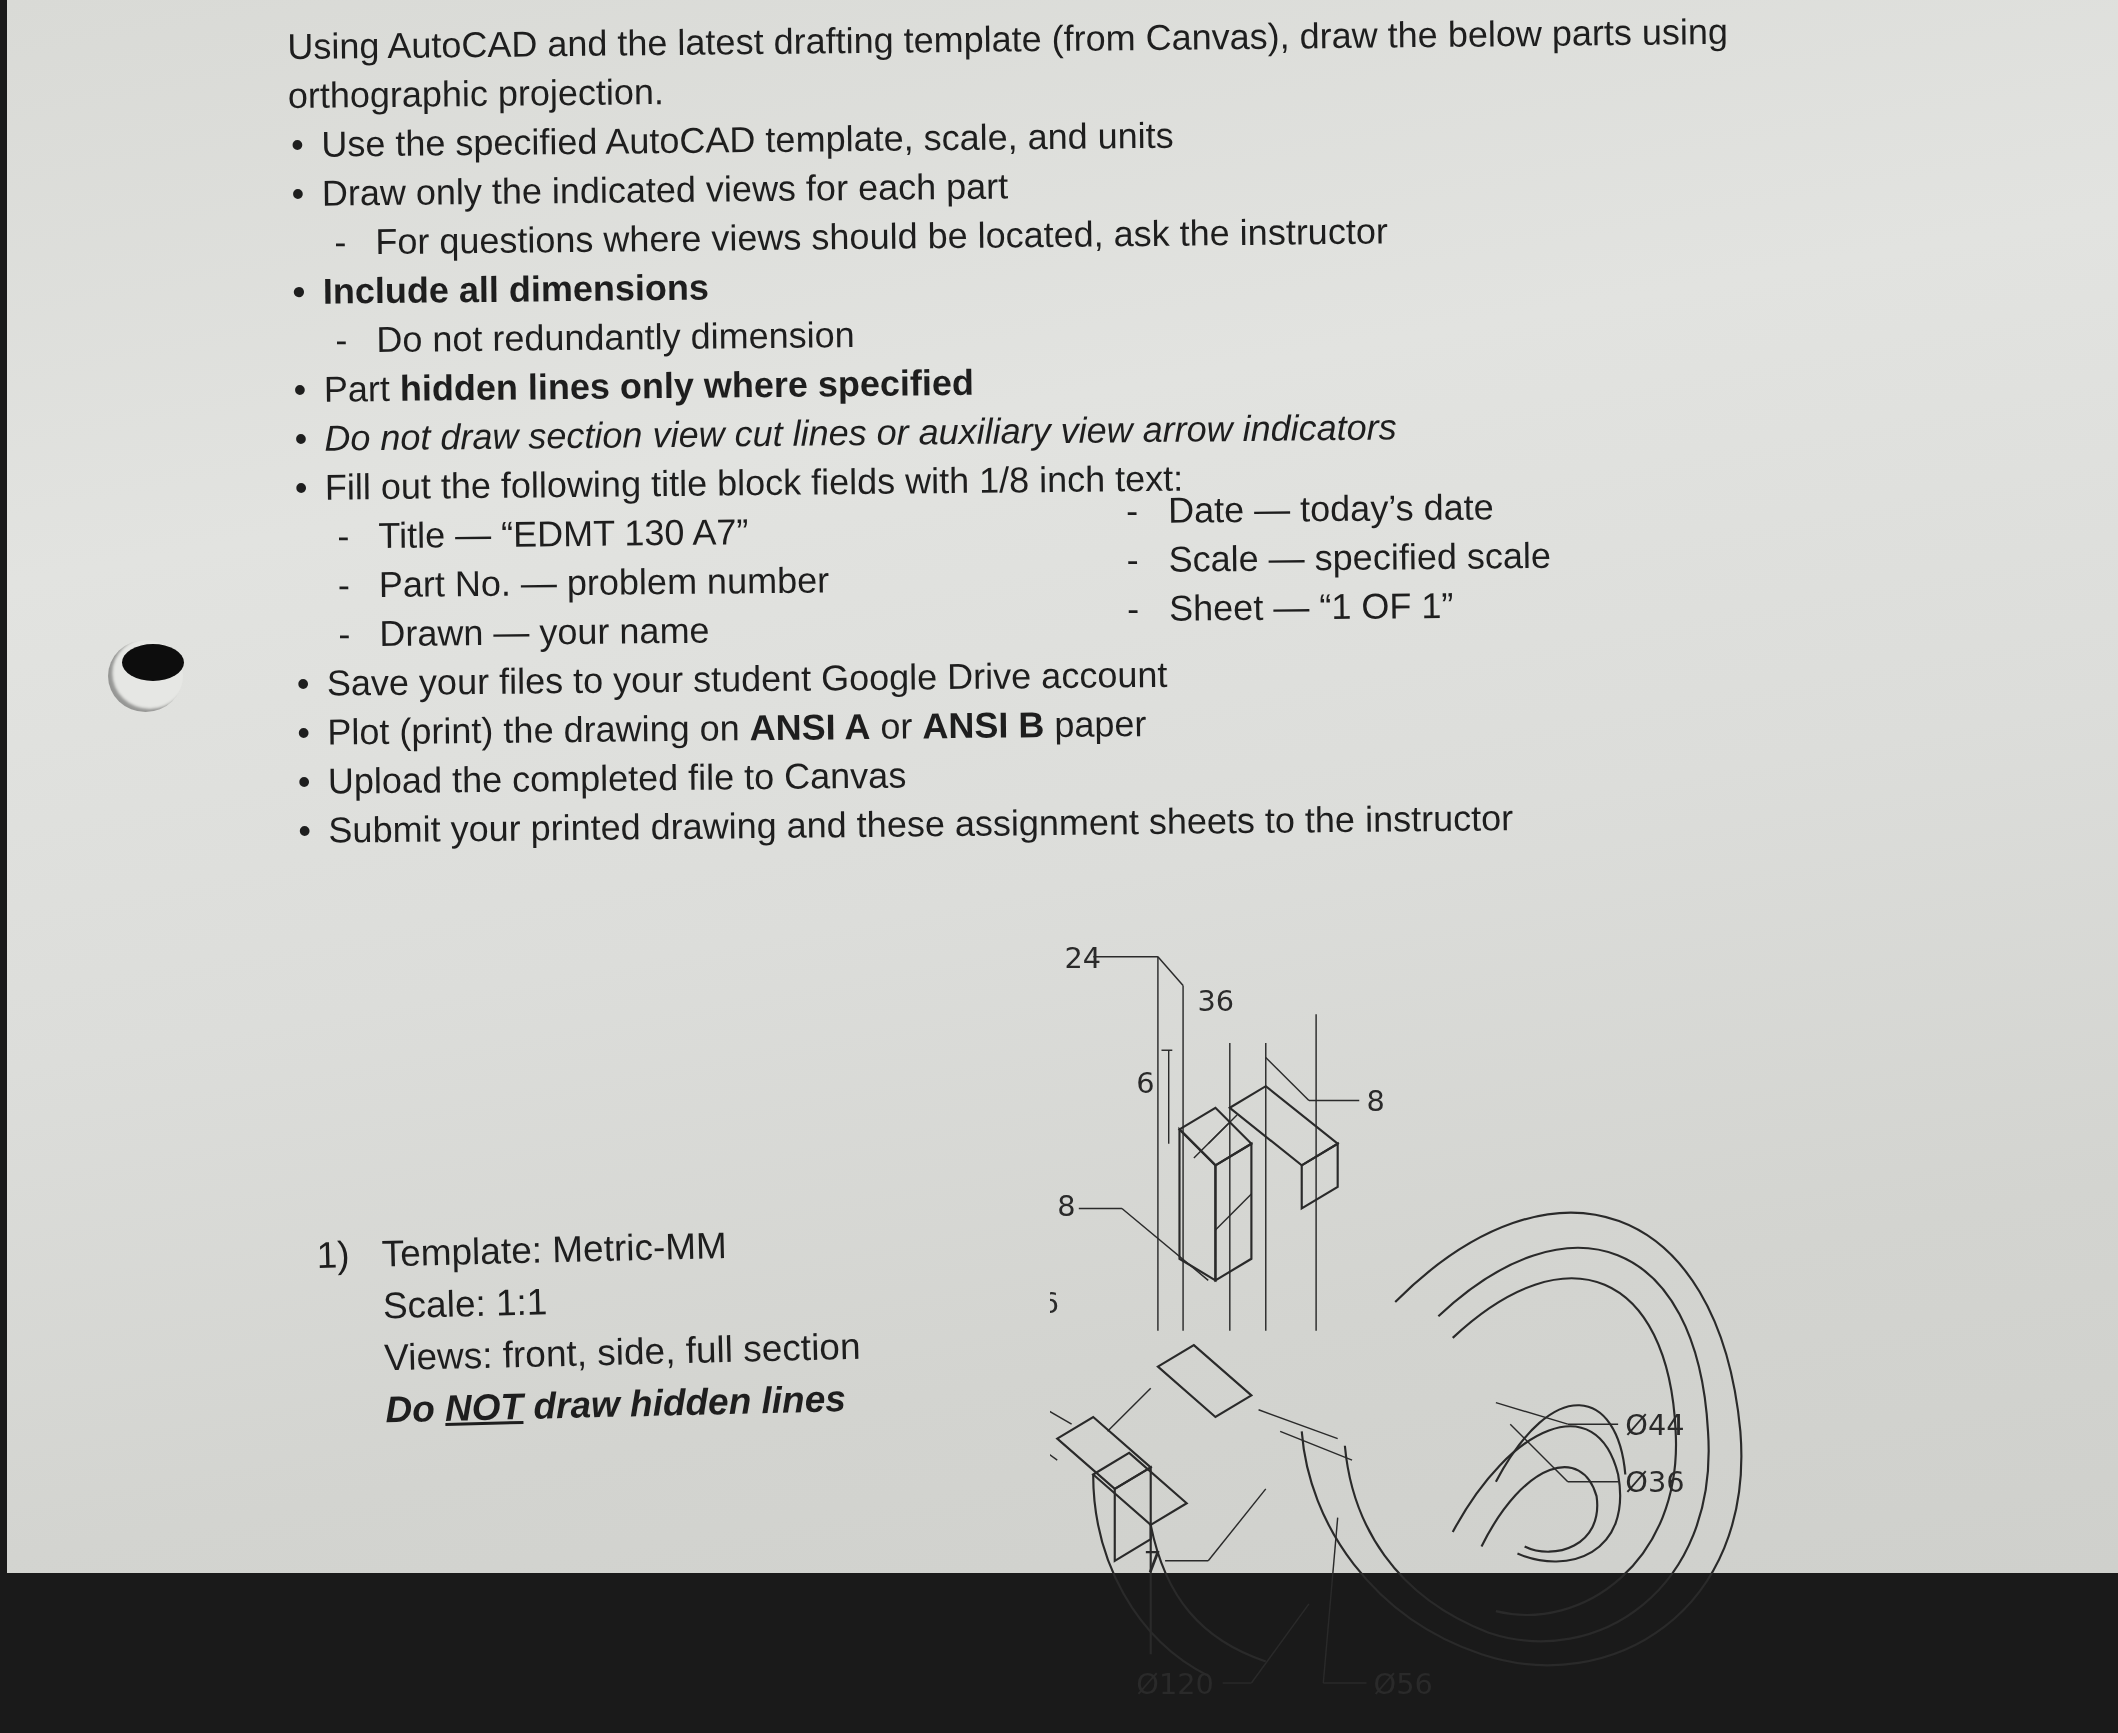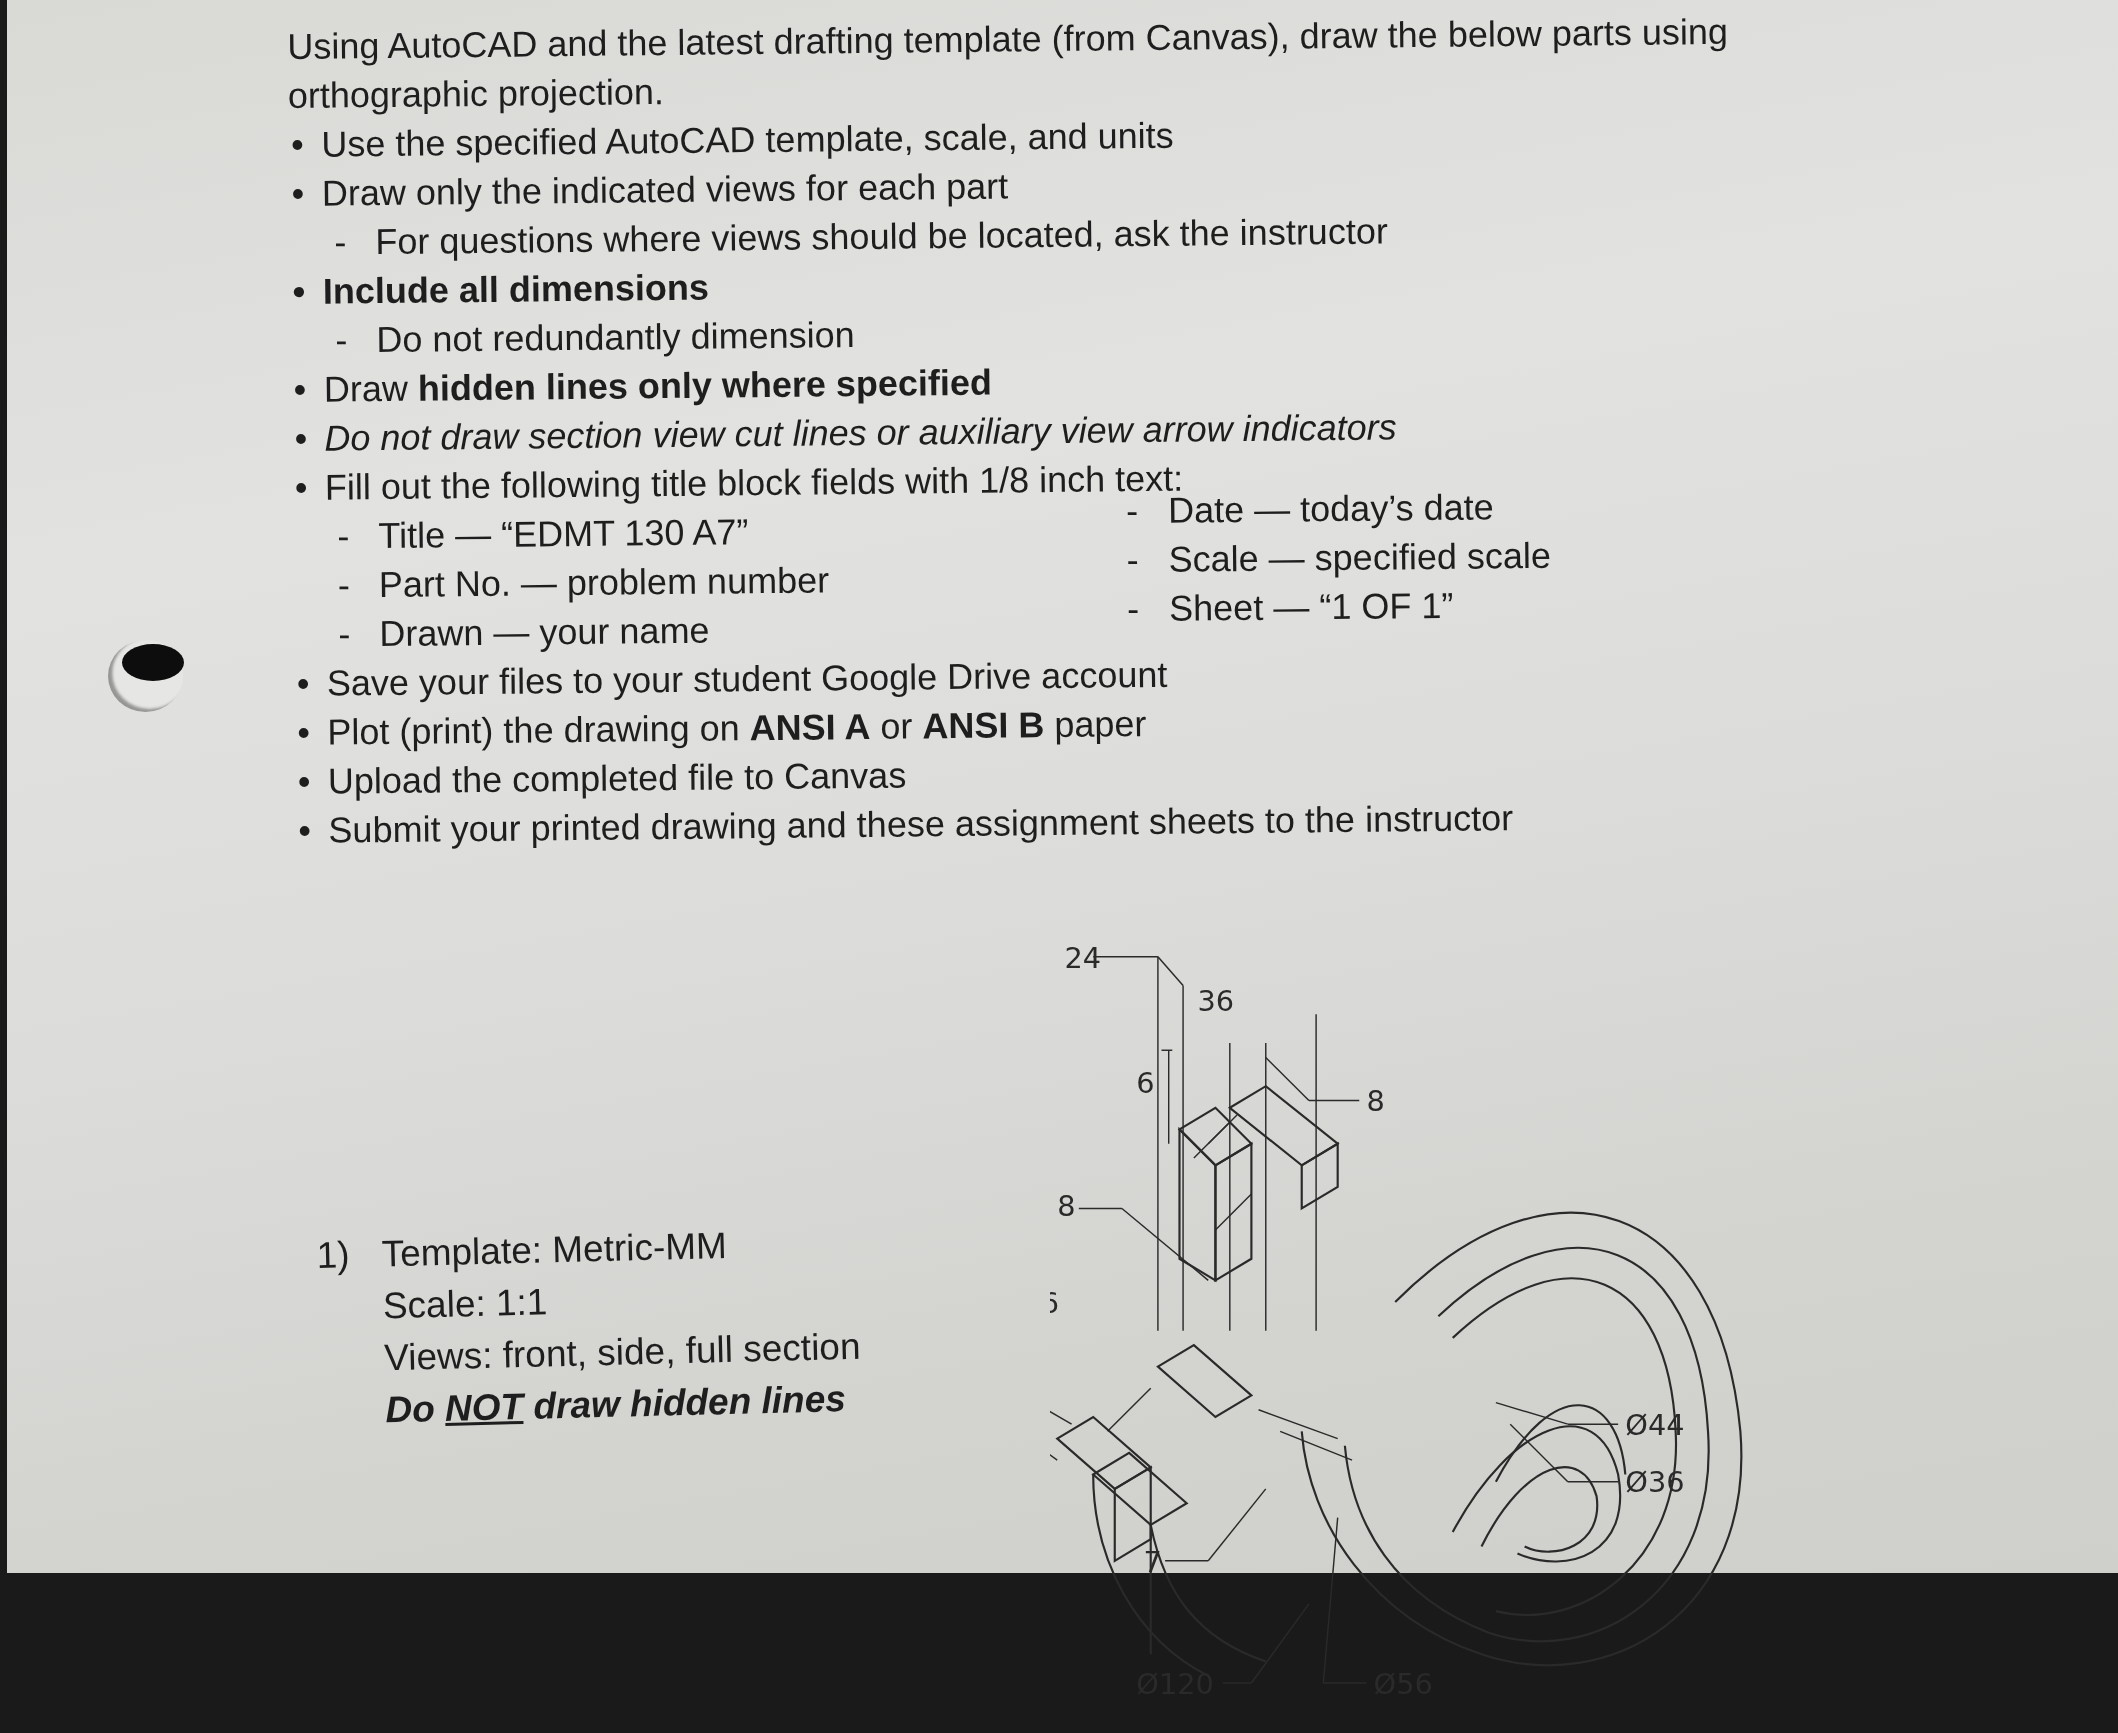--- a/index.html
+++ b/index.html
@@ -67,21 +67,21 @@
       <li class="item bold">
         <span class="bullet">•</span>
         <span>Include all dimensions</span>
       </li>
       <li class="sub">
         <span class="dash">-</span>
         <span>Do not redundantly dimension</span>
       </li>
       <li class="item">
         <span class="bullet">•</span>
-        <span>Draw </span><span class="bold">hidden lines only where specified</span>
+        <span>Part </span><span class="bold">hidden lines only where specified</span>
       </li>
       <li class="item italic">
         <span class="bullet">•</span>
         <span>Do not draw section view cut lines or auxiliary view arrow indicators</span>
       </li>
       <li class="item">
         <span class="bullet">•</span>
         <span>Fill out the following title block fields with 1/8 inch text:</span>
       </li>
       <li class="two-col">

